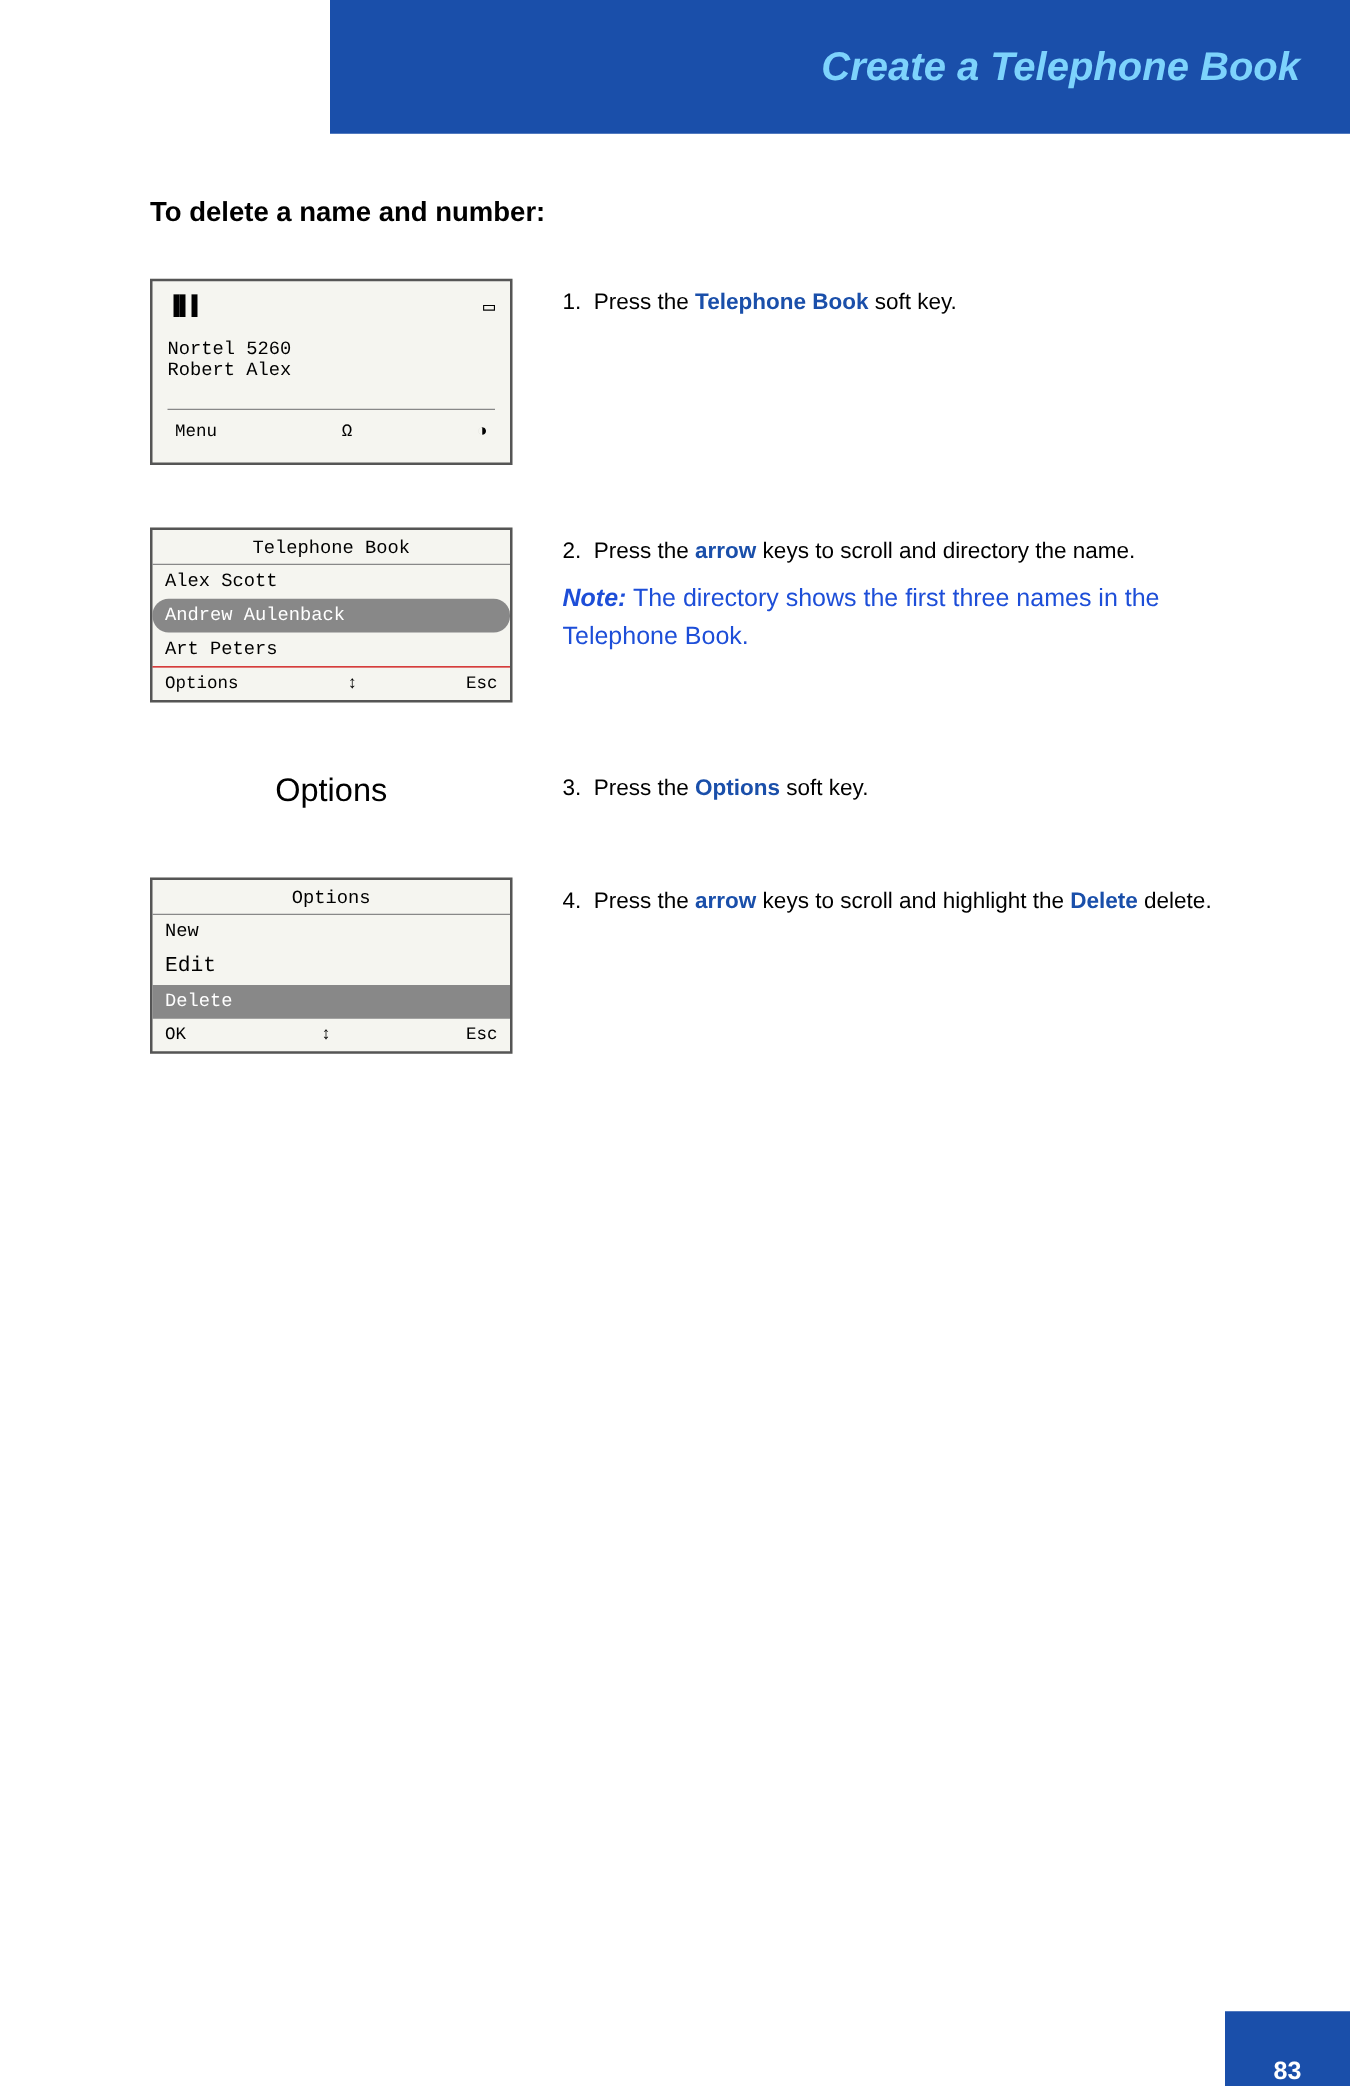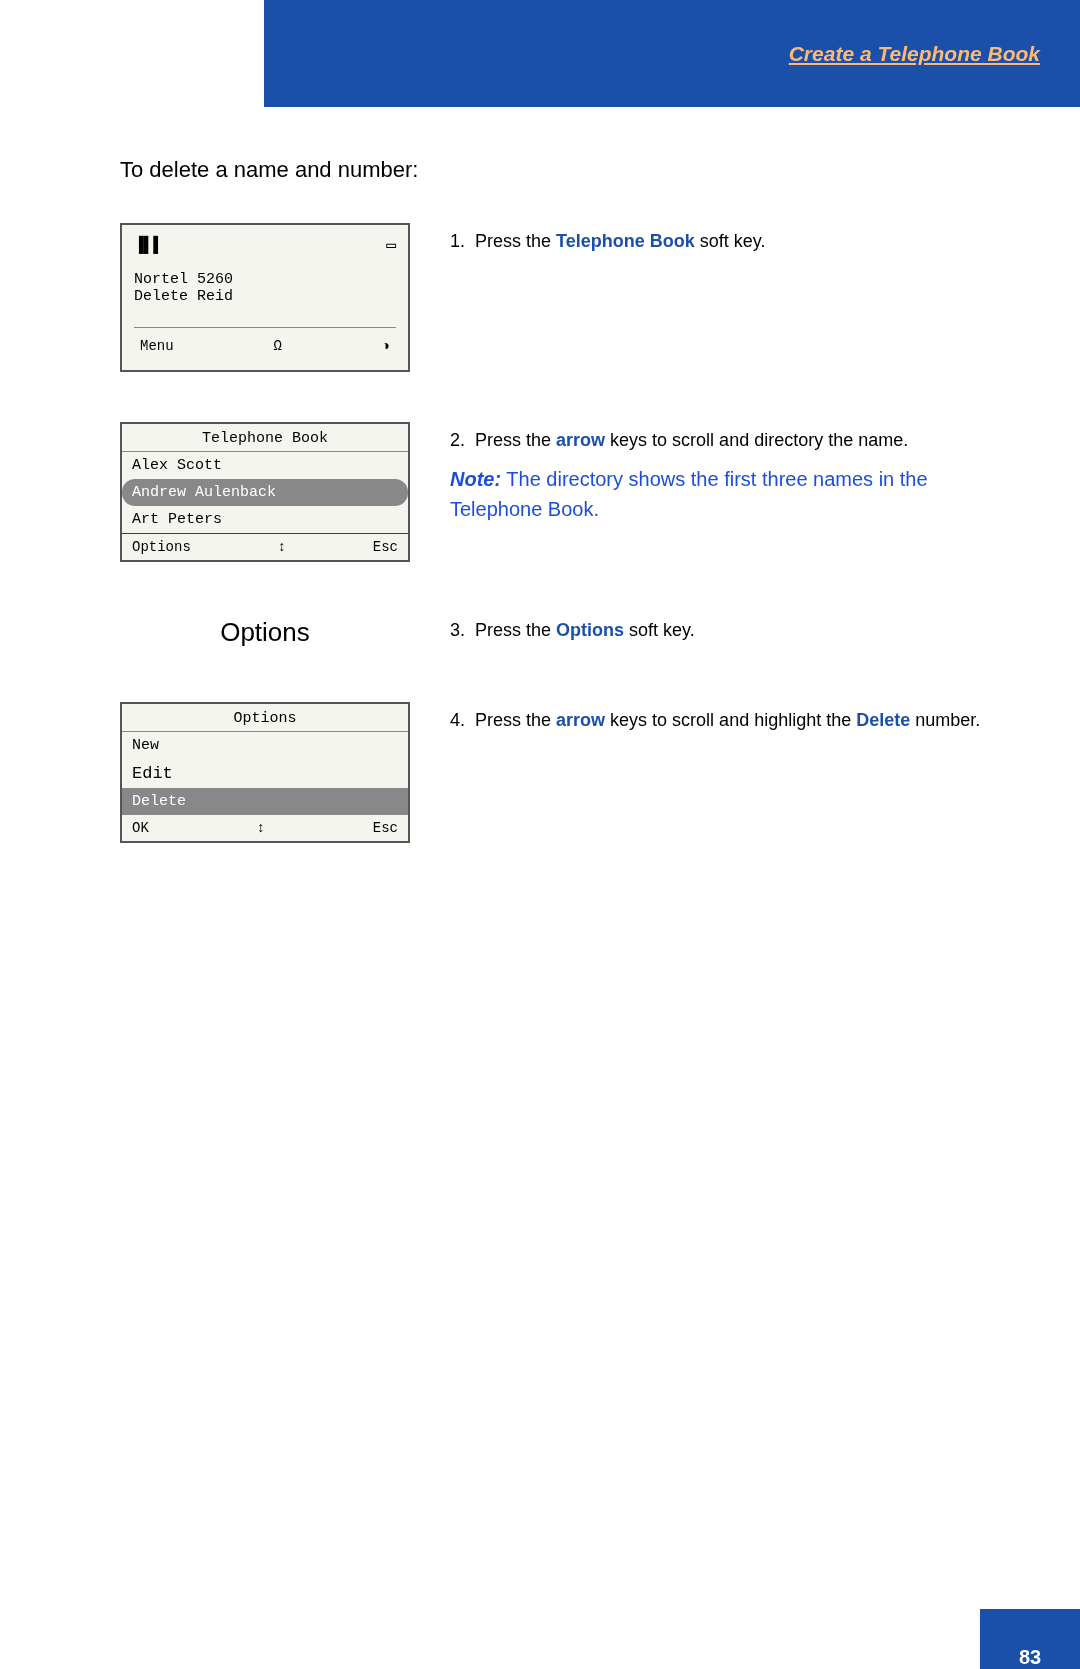--- a/index.html
+++ b/index.html
@@ -19,41 +19,40 @@
       right: 0;
       width: 816px;
       height: 107px;
       background: #1a4faa;
       display: flex;
       align-items: center;
       justify-content: flex-end;
       padding-right: 40px;
     }
     .header-title {
-      color: #fdba74;
-      font-size: 21px;
+      color: #7dd3fc;
+      font-size: 32px;
       font-weight: bold;
       font-style: italic;
-      text-decoration: underline;
     }
 
     
     .content {
       position: absolute;
       top: 107px;
       left: 0;
       right: 0;
       bottom: 60px;
       padding: 50px 60px 40px 120px;
     }
 
     
     .section-heading {
       font-size: 22px;
-      font-weight: normal;
+      font-weight: bold;
       color: #000000;
       margin-bottom: 40px;
     }
 
     
     .step-row {
       display: flex;
       flex-direction: row;
       align-items: flex-start;
       margin-bottom: 50px;
@@ -270,21 +269,21 @@
   <div class="step-row">
 
     <div class="phone-screen">
       <div class="phone-screen-inner">
         <div class="phone-top-bar">
           <span class="signal-icon">▐▌▌</span>
           <span class="battery-icon">▭</span>
         </div>
         <div class="phone-content">
           <div>Nortel 5260</div>
-          <div>Delete Reid</div>
+          <div>Robert Alex</div>
         </div>
         <hr class="phone-divider">
         <div class="phone-softkeys">
           <span>Menu</span>
           <span>Ω</span>
           <span>◑</span>
         </div>
       </div>
     </div>
 
@@ -339,21 +338,21 @@
       <div class="opt-item highlighted">Delete</div>
       <div class="opt-softkeys">
         <span>OK</span>
         <span>↕</span>
         <span>Esc</span>
       </div>
     </div>
 
     <div class="step-desc">
       <div class="step-number">
-        4.&nbsp;&nbsp;<span>Press the </span><span class="highlight-blue">arrow</span><span> keys to scroll and highlight the </span><span class="highlight-blue">Delete</span><span> number.</span>
+        4.&nbsp;&nbsp;<span>Press the </span><span class="highlight-blue">arrow</span><span> keys to scroll and highlight the </span><span class="highlight-blue">Delete</span><span> delete.</span>
       </div>
     </div>
   </div>
 
 </div>
 
 <div class="footer-bar">
   <span class="page-number">83</span>
 </div>
 

